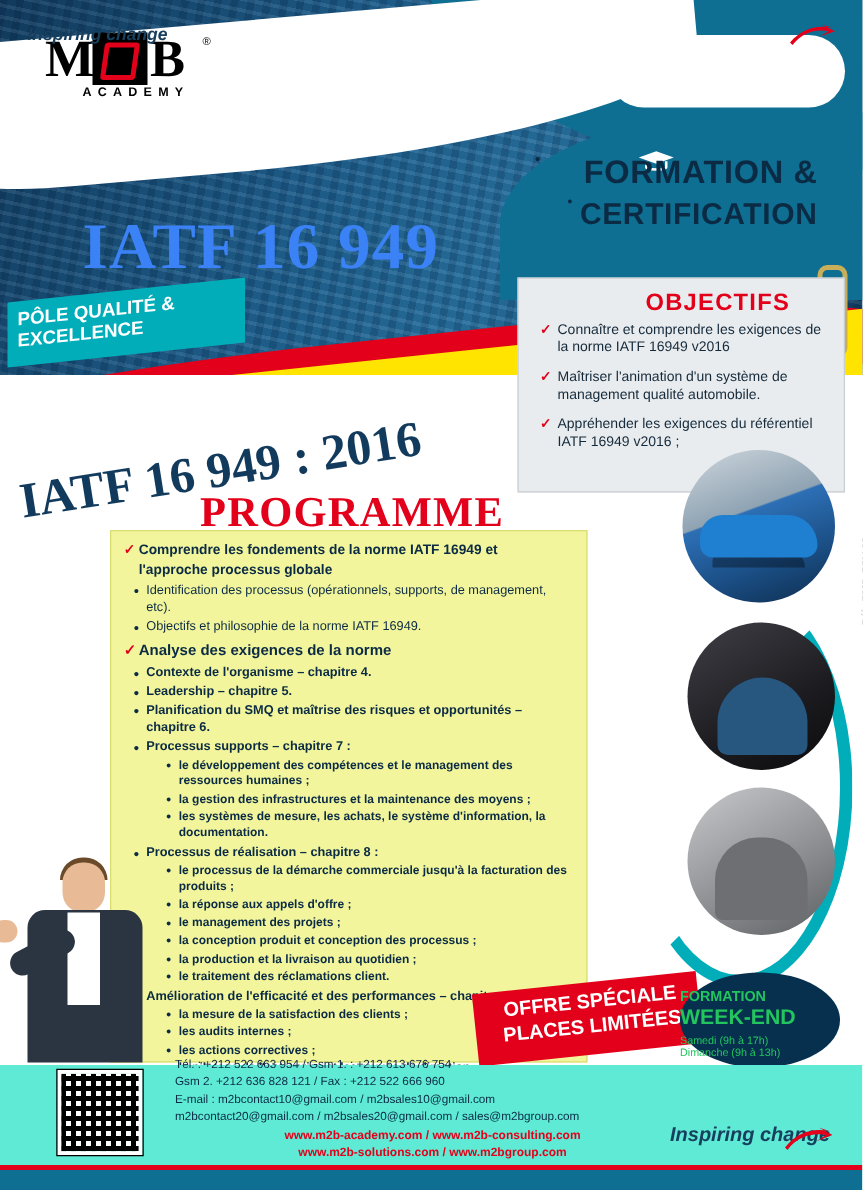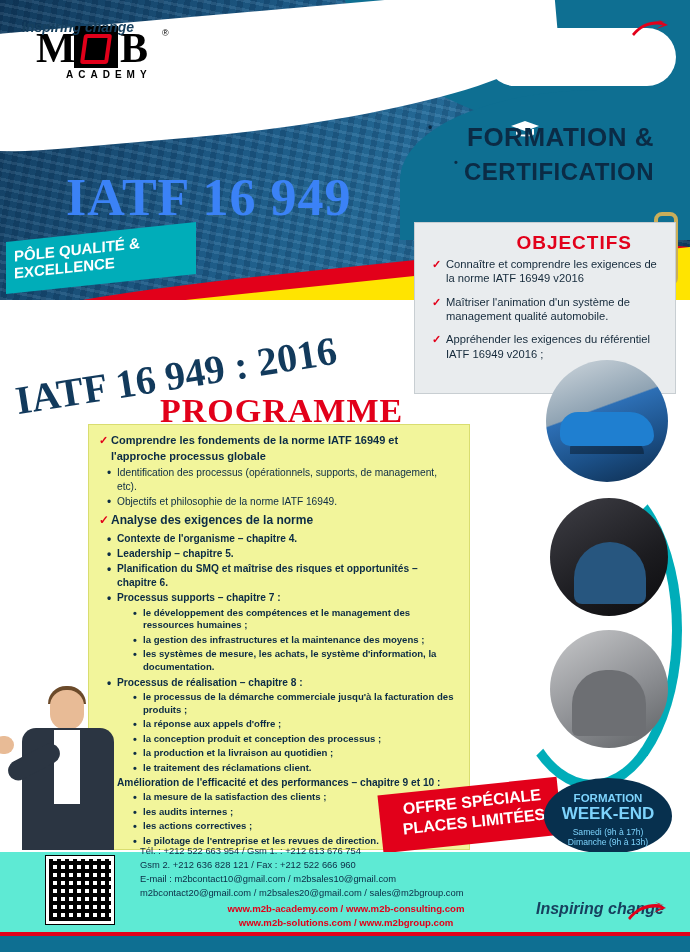--- a/index.html
+++ b/index.html
@@ -119,21 +119,21 @@
   .man .arm{position:absolute;left:-4px;top:62px;width:56px;height:20px;background:#2b3542;
      transform:rotate(-28deg);border-radius:10px;}
   .man .hand{position:absolute;left:-16px;top:46px;width:20px;height:18px;background:#e8bb96;border-radius:9px;}
 
   
   .offer{position:absolute;left:380px;top:786px;width:180px;height:58px;background:#e2001a;
          transform:rotate(-6deg);}
   .offer-t{position:absolute;left:388px;top:792px;width:170px;transform:rotate(-6deg);color:#fff;
          font-weight:bold;font-size:16px;line-height:1.25;text-align:center;}
   .we{position:absolute;right:18px;top:778px;width:128px;height:76px;border-radius:50%;background:#07304e;
-      color:#7dd3fc;text-align:center;}
+      color:#22c55e;text-align:left;}
   .we .t1{font-size:11.5px;font-weight:bold;margin-top:14px;}
   .we .t2{font-size:17px;font-weight:bold;}
   .we .t3{font-size:8.6px;margin-top:3px;}
   .we .t4{font-size:8.6px;}
 
   
   .footer{position:absolute;left:0;bottom:0;width:690px;height:100px;background:#5eead4;}
   .fblue{position:absolute;left:0;bottom:0;width:690px;height:16px;background:#0e6f92;}
   .fred{position:absolute;left:0;bottom:16px;width:690px;height:4px;background:#e2001a;}
   .qr{position:absolute;left:46px;bottom:28px;width:62px;height:62px;
@@ -234,20 +234,21 @@
       <div class="l1 l1b">Planification du SMQ et maîtrise des risques et opportunités – chapitre 6.</div>
       <div class="l1 l1b">Processus supports – chapitre 7 :</div>
 
       <div class="l2">le développement des compétences et le management des ressources humaines ;</div>
       <div class="l2">la gestion des infrastructures et la maintenance des moyens ;</div>
       <div class="l2">les systèmes de mesure, les achats, le système d'information, la documentation.</div>
 
       <div class="l1 l1b">Processus de réalisation – chapitre 8 :</div>
       <div class="l2">le processus de la démarche commerciale jusqu'à la facturation des produits ;</div>
       <div class="l2">la réponse aux appels d'offre ;</div>
+      <div class="l2">le management des projets ;</div>
       <div class="l2">la conception produit et conception des processus ;</div>
       <div class="l2">la production et la livraison au quotidien ;</div>
       <div class="l2">le traitement des réclamations client.</div>
 
       <div class="l1 l1b">Amélioration de l'efficacité et des performances – chapitre 9 et 10 :</div>
       <div class="l2">la mesure de la satisfaction des clients ;</div>
       <div class="l2">les audits internes ;</div>
       <div class="l2">les actions correctives ;</div>
       <div class="l2">le pilotage de l'entreprise et les revues de direction.</div>
     </div>

